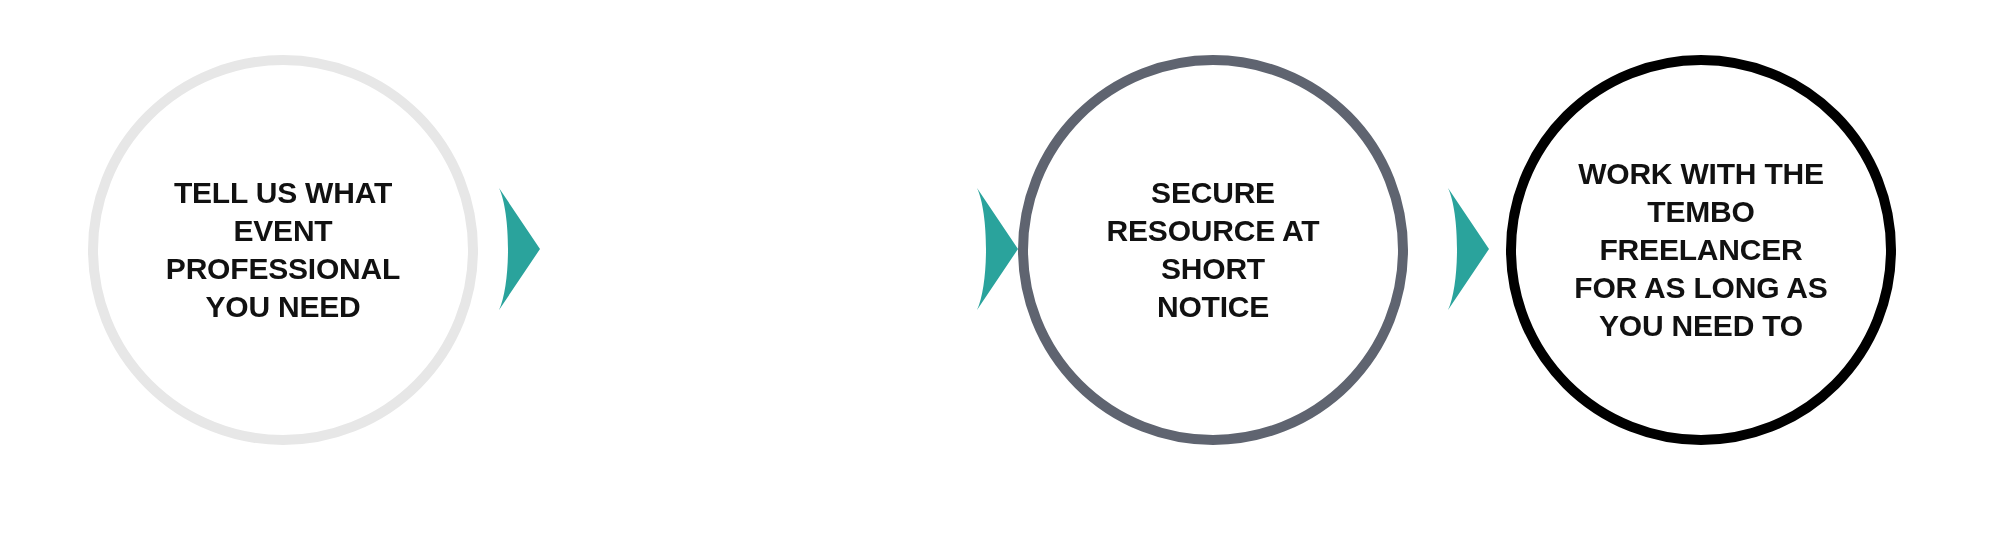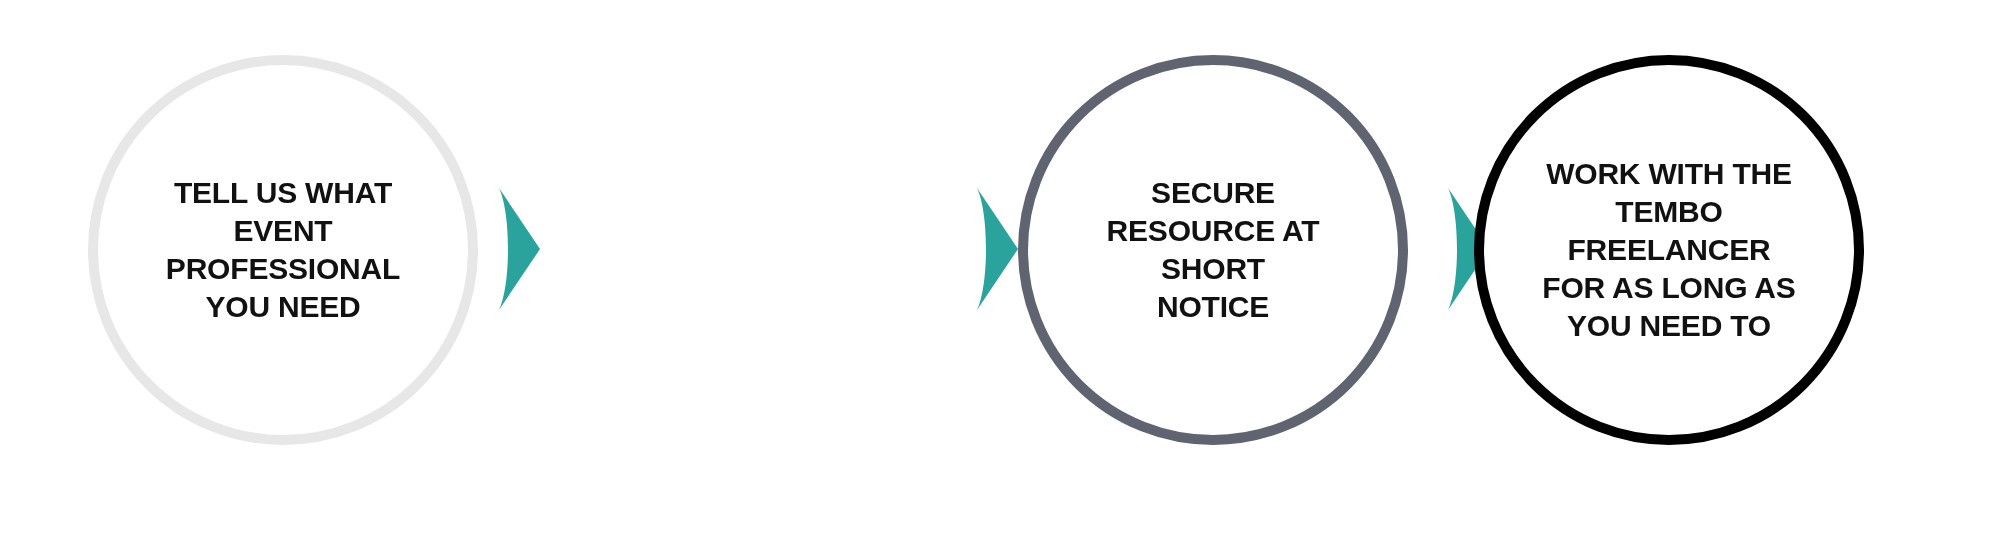--- a/index.html
+++ b/index.html
@@ -45,21 +45,21 @@
     text-transform: uppercase;
     white-space: pre-line;
     padding: 0 26px;
     font-stretch: condensed;
   }
 
   
   #step-1 { left: 88px;   border-color: #e7e7e7; }
   #step-2 { left: 573px;  border-color: #a9a9a9; }
   #step-3 { left: 1018px; border-color: #5f6470; }
-  #step-4 { left: 1474px; border-color: #000000; }
+  #step-4 { left: 1506px; border-color: #000000; }
 
   #step-1 .step-label { font-size: 30px; }
   #step-2 .step-label { font-size: 30px; }
   #step-3 .step-label { font-size: 30px; }
   #step-4 .step-label { font-size: 30px; }
 
   
   .connector {
     position: absolute;
     top: 0;

